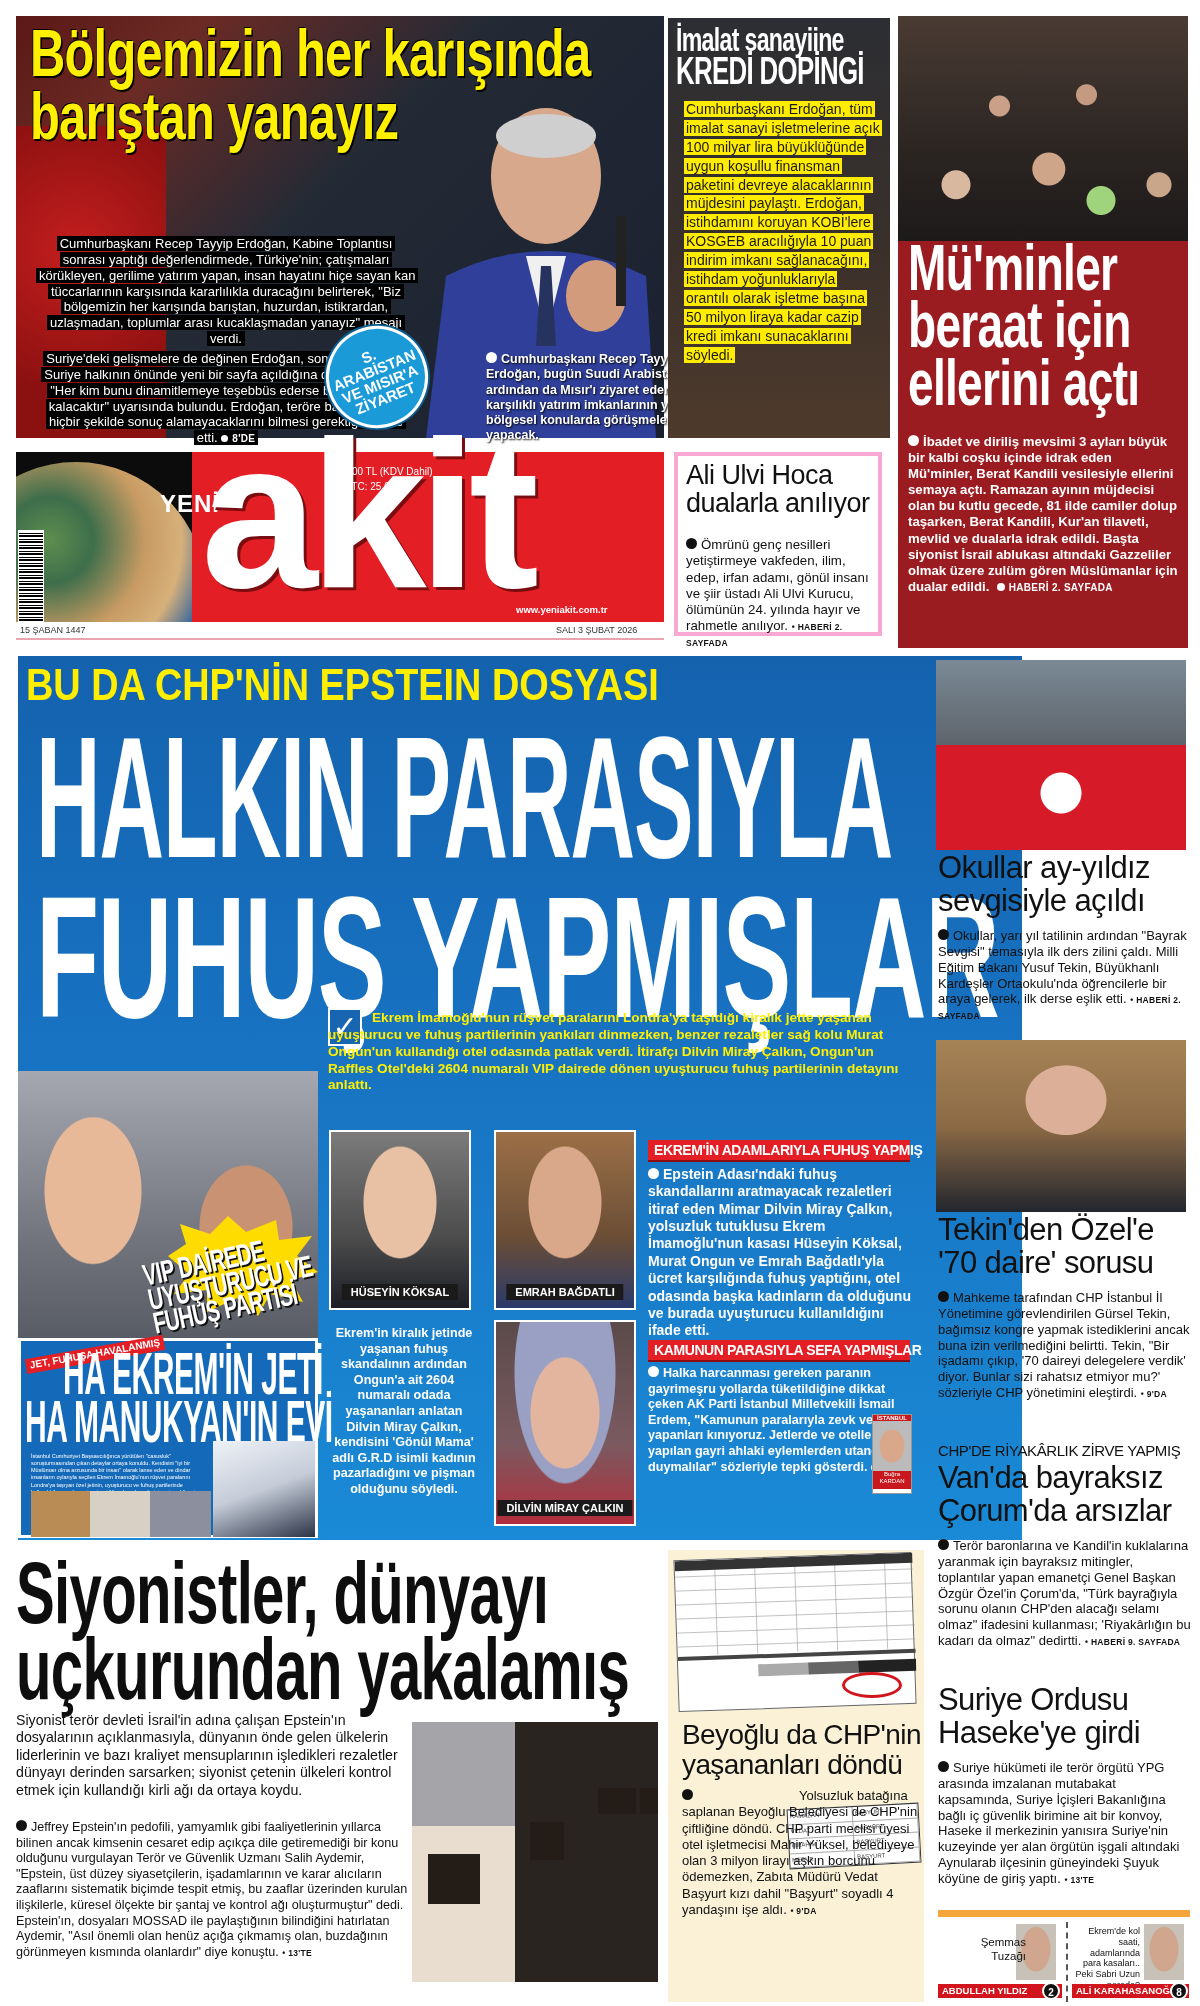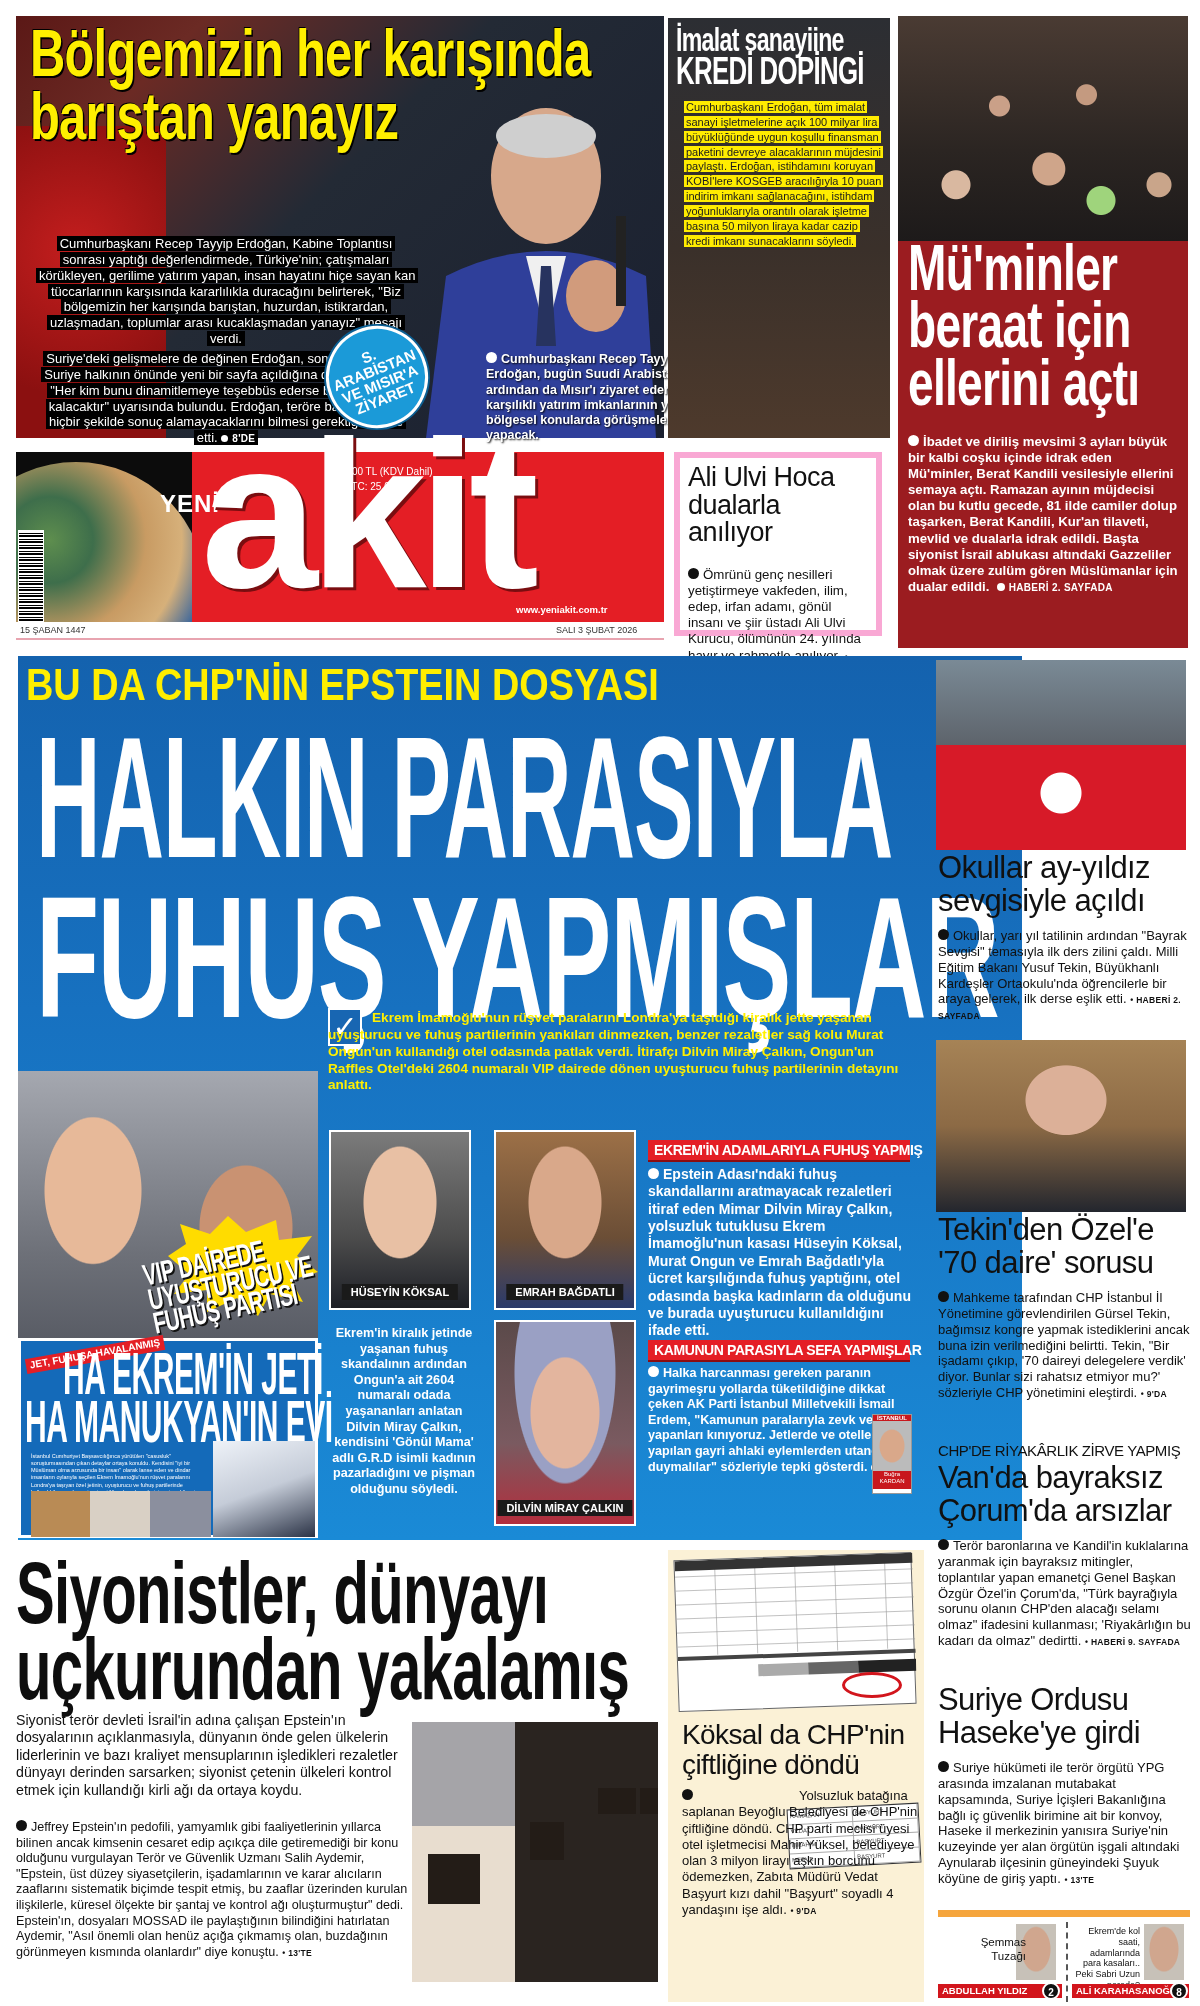--- a/index.html
+++ b/index.html
@@ -16,21 +16,21 @@
 #tl-person{left:390px;top:90px;width:250px;height:332px}
 .hl-yellow{color:#ffef00;text-shadow:2px 2px 0 #000,-1px -1px 0 #000}
 .blackbg{background:#000;color:#fff;padding:0 3px;box-decoration-break:clone;-webkit-box-decoration-break:clone}
 #tl-body{left:20px;top:220px;width:380px;font-size:13px;color:#fff;text-align:center}
 #tl-body p{margin-bottom:4px}
 #sticker{left:310px;top:310px;width:102px;height:102px;border-radius:50%;background:#1b9ad8;border:3px solid #fff;transform:rotate(-22deg);display:flex;align-items:center;justify-content:center;text-align:center;color:#fff;font-weight:bold;font-size:15px;line-height:1;box-shadow:0 0 0 2px #0b5e92}
 #tl-caption{left:470px;top:336px;width:240px;font-size:12.5px;color:#fff;font-weight:bold;text-shadow:1px 1px 2px #000}
 
 #kredi{left:668px;top:18px;width:222px;height:420px;background:linear-gradient(180deg,#2c2e33 0%,#3a302a 55%,#4e3a2c 100%)}
 #kredi-title{left:8px;top:4px;color:#fff}
-#kredi-body{left:16px;top:82px;width:198px;font-size:11px;line-height:1.35}
+#kredi-body{left:16px;top:82px;width:198px;font-size:14px;line-height:1.35}
 .ybg{background:#ffec00;color:#1a1a1a;padding:0 2px;box-decoration-break:clone;-webkit-box-decoration-break:clone}
 
 #mum{left:898px;top:16px;width:290px;height:632px;background:#9b1c20}
 #mum-photo{left:0;top:0;width:290px;height:225px;background:
  radial-gradient(circle at 20% 75%,#d9b8a0 0 14px,transparent 15px),
  radial-gradient(circle at 52% 68%,#cfa58a 0 16px,transparent 17px),
  radial-gradient(circle at 70% 82%,#9fd47c 0 14px,transparent 15px),
  radial-gradient(circle at 90% 75%,#c9a58a 0 12px,transparent 13px),
  radial-gradient(circle at 35% 40%,#caa088 0 10px,transparent 11px),
  radial-gradient(circle at 65% 35%,#c49a80 0 10px,transparent 11px),
@@ -43,21 +43,21 @@
 #globe{left:-70px;top:10px;width:260px;height:260px;border-radius:50%;background:radial-gradient(circle at 40% 30%,#5e8e4e 0%,#3e6e4b 18%,#c89b63 40%,#d6b07a 55%,#2a5ea0 70%,#10305e 100%);clip-path:inset(0 0 100px 70px)}
 #barcode{left:2px;top:78px;width:26px;height:92px;background:repeating-linear-gradient(0deg,#000 0 2px,#fff 2px 3px,#000 3px 4px,#fff 4px 6px);border:1px solid #fff}
 #red-mast{left:176px;top:0;width:472px;height:170px;background:#e41e25}
 #logo-yeni{left:144px;top:38px;color:#fff;font-weight:bold;font-size:24px;letter-spacing:1px}
 #logo-akit{left:185px;top:-42px;color:#fff;font-weight:900;font-size:210px;letter-spacing:-8px;text-shadow:3px 3px 0 #7a0d10;line-height:1}
 #price{left:322px;top:12px;color:#fff;font-size:10px;text-align:left;line-height:1.5}
 #web{left:500px;top:152px;color:#fff;font-size:9.5px;font-weight:bold}
 #date-left{left:4px;top:173px;font-size:9px;color:#333}
 #date-right{left:540px;top:173px;font-size:9px;color:#333}
 
-#ali{left:674px;top:452px;width:208px;height:184px;border:6px solid #f9a8d4;padding:6px 8px}
+#ali{left:674px;top:452px;width:208px;height:184px;border:4px solid #f9a8d4;padding:6px 8px}
 #ali-title{font-size:27px;line-height:1.02;color:#111;letter-spacing:-.5px}
 #ali-body{font-size:13.3px;line-height:1.22;margin-top:20px}
 
 #main{left:18px;top:656px;width:1004px;height:884px;background:linear-gradient(180deg,#1462ae 0%,#1771c0 40%,#1a8ad6 100%)}
 #kicker{left:8px;top:4px;color:#ffee00}
 #headline1{left:18px;top:62px;color:#fff}
 #headline2{left:18px;top:222px;color:#fff}
 #check-box{left:310px;top:352px;width:34px;height:38px;border:2px solid #fff;background:#1866b2;color:#fff;font-size:30px;line-height:34px;text-align:center}
 #lead{left:310px;top:354px;width:580px;font-size:13.6px;color:#ffef00;font-weight:bold;line-height:1.24;text-indent:44px}
 #imamoglu{left:0;top:415px;width:300px;height:460px;background:
@@ -323,21 +323,21 @@
           <line x1="210" y1="0" x2="210" y2="95"></line>
       </g>
       <rect x="0" y="0" width="238" height="10" fill="#333"></rect>
       <rect x="0" y="96" width="238" height="4" fill="#444"></rect>
       <rect x="80" y="106" width="50" height="12" fill="#aaa"></rect>
         <rect x="130" y="106" width="50" height="12" fill="#666"></rect>
         <rect x="180" y="106" width="58" height="12" fill="#222"></rect>
     </svg>
   </div>
   <div id="doc-circle" class="abs"></div>
-  <div id="bey-title" class="abs">Köksal da CHP'nin çiftliğine döndü</div>
+  <div id="bey-title" class="abs">Beyoğlu da CHP'nin yaşananları döndü</div>
   <div id="name-table" class="abs">
     <span>RAMAZAN</span>
       <span>BAŞYURT</span>
     <span>VEDAT</span>
       <span>BAŞYURT</span>
     <span>İBRAHİM</span>
       <span>BAŞYURT</span>
     <span>MERVE</span>
       <span>BAŞYURT</span>
   </div>

